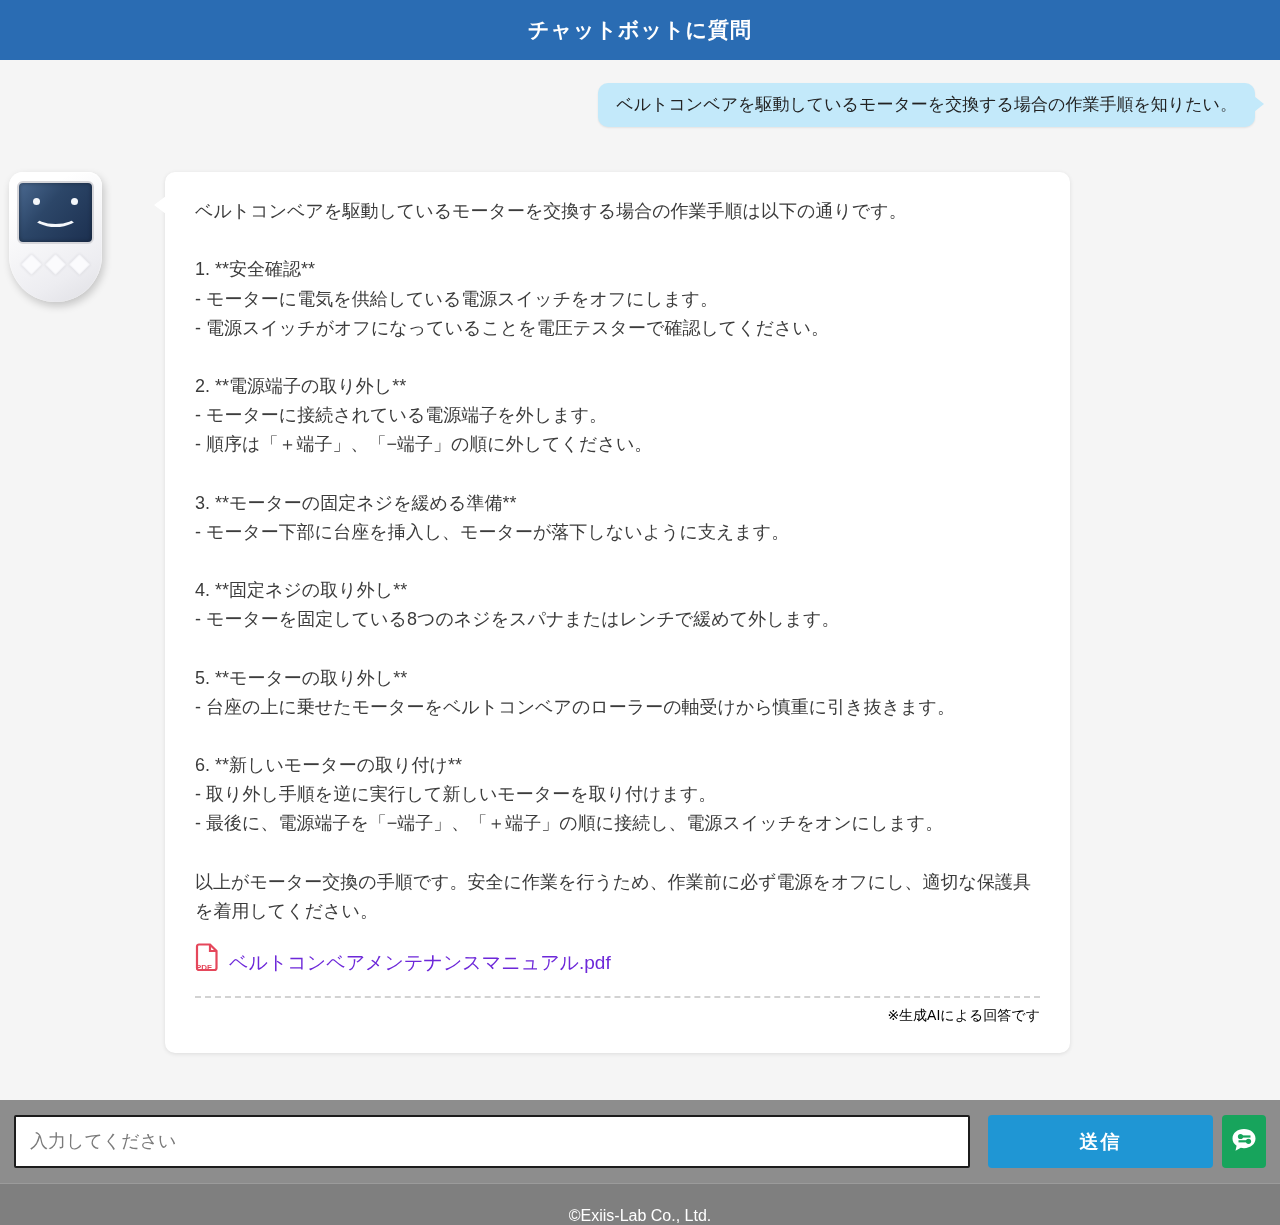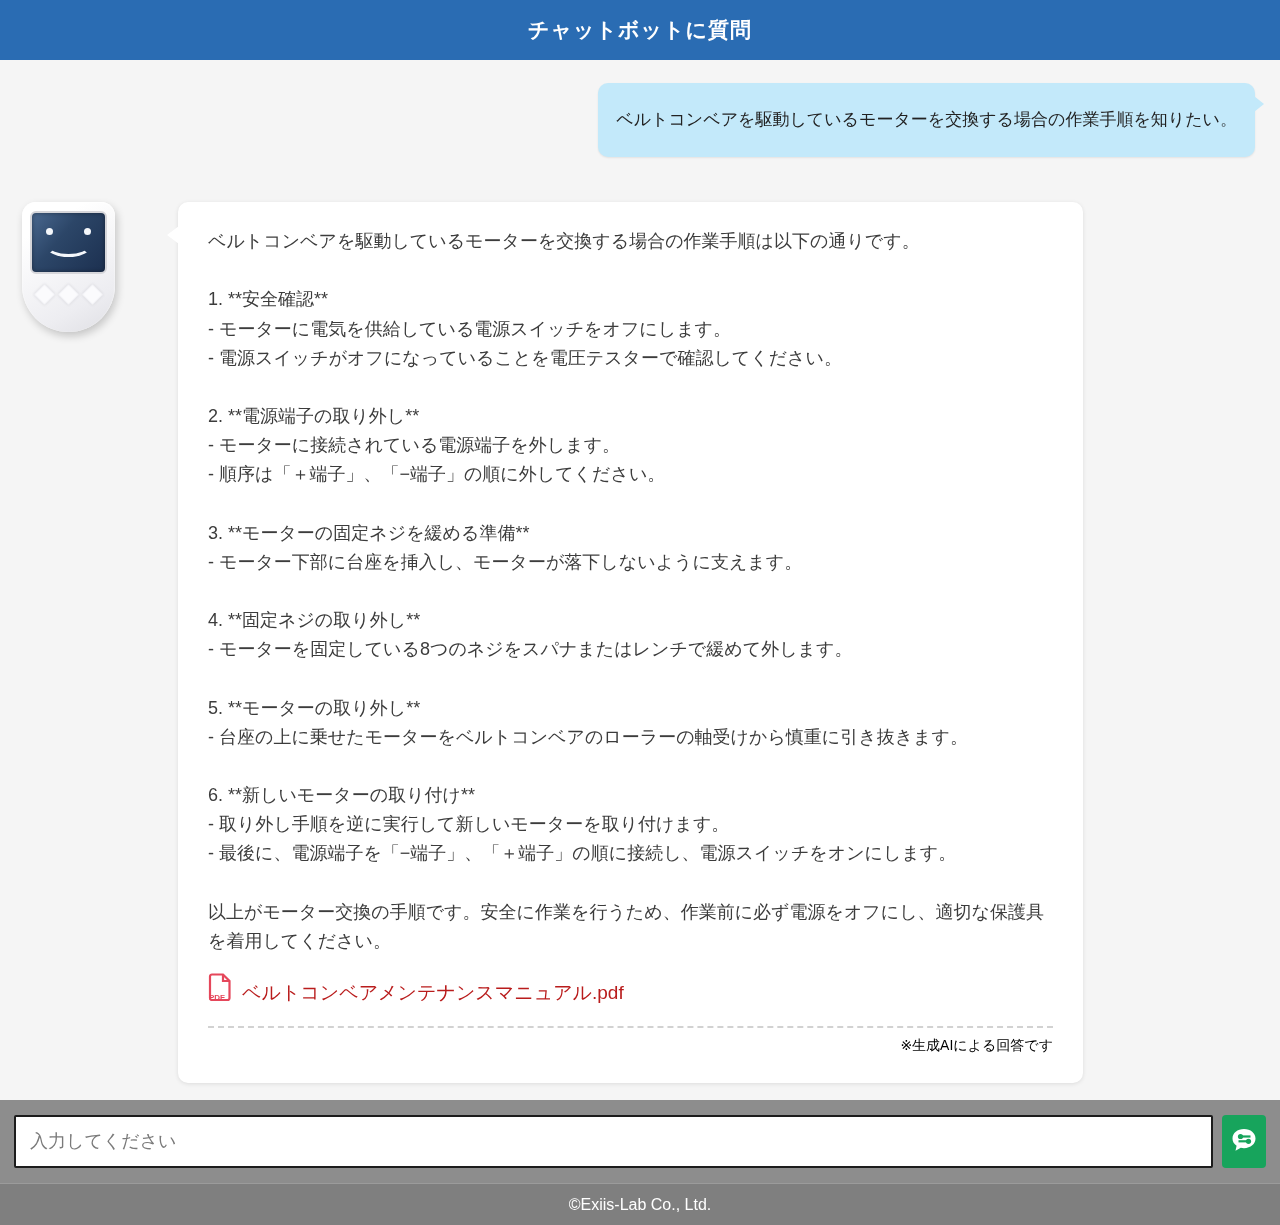--- a/index.html
+++ b/index.html
@@ -9,25 +9,25 @@
   .page { width:1280px; height:1225px; display:flex; flex-direction:column; background:#f5f5f5; margin:0 auto; overflow:hidden; }
 
   
   .app-header { height:60px; background:#2a6cb3; display:flex; align-items:center; justify-content:center; flex:0 0 auto; }
   .app-header .title { color:#ffffff; font-size:21px; font-weight:bold; letter-spacing:1px; }
 
   
   .chat { flex:1 1 auto; background:#f5f5f5; overflow:hidden; }
 
   .user-row { display:flex; justify-content:flex-end; padding:23px 25px 0 0; }
-  .user-bubble { position:relative; background:#c3e9fa; border-radius:10px; padding:26px 18px; font-size:17px; color:#222; line-height:1.3; box-shadow:0 1px 2px rgba(0,0,0,0.08); }
+  .user-bubble { position:relative; background:#c3e9fa; border-radius:10px; padding:11px 18px; font-size:17px; color:#222; line-height:1.3; box-shadow:0 1px 2px rgba(0,0,0,0.08); }
   .user-bubble::after { content:""; position:absolute; right:-9px; top:13px; width:0; height:0;
     border-top:8px solid transparent; border-bottom:8px solid transparent; border-left:10px solid #c3e9fa; }
 
-  .bot-row { display:flex; align-items:flex-start; padding:45px 0 0 22px; }
+  .bot-row { display:flex; align-items:flex-start; padding:45px 0 0 9px; }
 
   
   .avatar { width:93px; height:130px; flex:0 0 auto; margin-right:63px; position:relative;
     background:linear-gradient(150deg,#ffffff 20%,#ededf1 75%,#dfdfe4 100%);
     border-radius:14px 14px 47px 47px;
     box-shadow:2px 4px 9px rgba(0,0,0,0.20), inset 0 1px 2px #ffffff; }
   .avatar-screen { position:absolute; top:9px; left:8px; width:77px; height:63px; border-radius:6px;
     background:linear-gradient(130deg,#4a688f 0%,#2c4668 40%,#1c3050 100%);
     border:2px solid #d6d6da; box-shadow:inset 0 0 4px rgba(0,0,0,0.4); }
   .eye { position:absolute; top:15px; width:7px; height:7px; border-radius:50%; background:#f4f7fb; }
@@ -38,38 +38,38 @@
   .diamond { width:15px; height:15px; transform:rotate(45deg); background:#fbfbfd; box-shadow:0 0 3px #d2d2d8, inset 0 0 2px #e4e4ea; }
 
   
   .bot-card { position:relative; width:905px; background:#ffffff; border-radius:10px;
     box-shadow:0 1px 4px rgba(0,0,0,0.10); padding:25px 30px 28px 30px; }
   .bot-card::before { content:""; position:absolute; left:-11px; top:24px; width:0; height:0;
     border-top:9px solid transparent; border-bottom:9px solid transparent; border-right:12px solid #ffffff; }
   .bot-text { font-size:18px; line-height:1.62; color:#3c3c3c; white-space:pre-line; }
 
   .pdf-row { display:flex; align-items:flex-end; gap:9px; margin-top:16px; }
-  .pdf-link, .page-link { color:#b91c1c; text-decoration:none; font-size:19px; cursor:pointer; }
+  .pdf-link, .page-link { color:#6d28d9; text-decoration:none; font-size:19px; cursor:pointer; }
   .page-links { display:flex; gap:22px; margin:8px 0 0 36px; }
 
   .dashed-sep { border-top:2px dashed #d2d2d2; margin-top:20px; }
   .disclaimer { text-align:right; font-size:14px; color:#000000; margin-top:9px; }
 
   
   .input-bar { flex:0 0 83px; background:#8d8d8d; display:flex; align-items:center; padding:0 14px; gap:18px; }
   .chat-input { flex:1 1 auto; height:53px; border:2px solid #1c1c1c; border-radius:2px; background:#ffffff;
     font-size:18px; padding:0 14px; color:#333; font-family:Liberation Mono, monospace; outline:none; }
   .chat-input::placeholder { color:#7a7a7a; }
   .send-button { width:225px; height:53px; flex:0 0 auto; background:#1f96d4; color:#fff; border:none; border-radius:4px;
     font-size:19px; font-weight:bold; letter-spacing:2px; cursor:pointer; font-family:inherit; }
   .chat-toggle-button { width:44px; height:53px; flex:0 0 auto; margin-left:-9px; background:#17a45c; border:none; border-radius:4px;
     display:flex; align-items:center; justify-content:center; cursor:pointer; }
 
   
-  .app-footer { flex:0 0 42px; background:#7f7f7f; border-top:1px solid #9b9b9b; display:flex; align-items:center; justify-content:center; }
+  .app-footer { flex:0 0 42px; background:#7f7f7f; border-top:1px solid #9b9b9b; display:flex; align-items:flex-end; justify-content:center; }
   .app-footer .copyright { color:#ffffff; font-size:16px; }
 </style>
 </head>
 <body>
 
 <div class="page">
 
   <header class="app-header">
     <div class="title">チャットボットに質問</div>
   </header>
@@ -135,20 +135,21 @@
 
         <div class="dashed-sep"></div>
         <div class="disclaimer">※生成AIによる回答です</div>
       </div>
 
     </div>
   </main>
 
   <div class="input-bar">
     <input class="chat-input" type="text" placeholder="入力してください" style="">
+    <button class="send-button">送信</button>
     <button class="chat-toggle-button">
       <span>
         <svg width="30" height="30" viewBox="0 0 30 30">
           <path d="M15 4 c-6.6 0 -11.5 4.1 -11.5 9.4 c0 3 1.6 5.6 4.1 7.3 l-1.1 5 l5.3 -2.9 c1 0.2 2.1 0.4 3.2 0.4 c6.6 0 11.5 -4.1 11.5 -9.6 c0 -5.5 -4.9 -9.6 -11.5 -9.6 z" fill="#ffffff"></path>
           <circle cx="11.5" cy="11.5" r="2.6" fill="#17a45c"></circle>
           <rect x="11.5" y="10.4" width="10" height="2.2" fill="#17a45c"></rect>
           <rect x="9.5" y="15.2" width="9.5" height="2.2" fill="#17a45c"></rect>
           <circle cx="19.5" cy="16.3" r="2.6" fill="#17a45c"></circle>
         </svg>
       </span>

